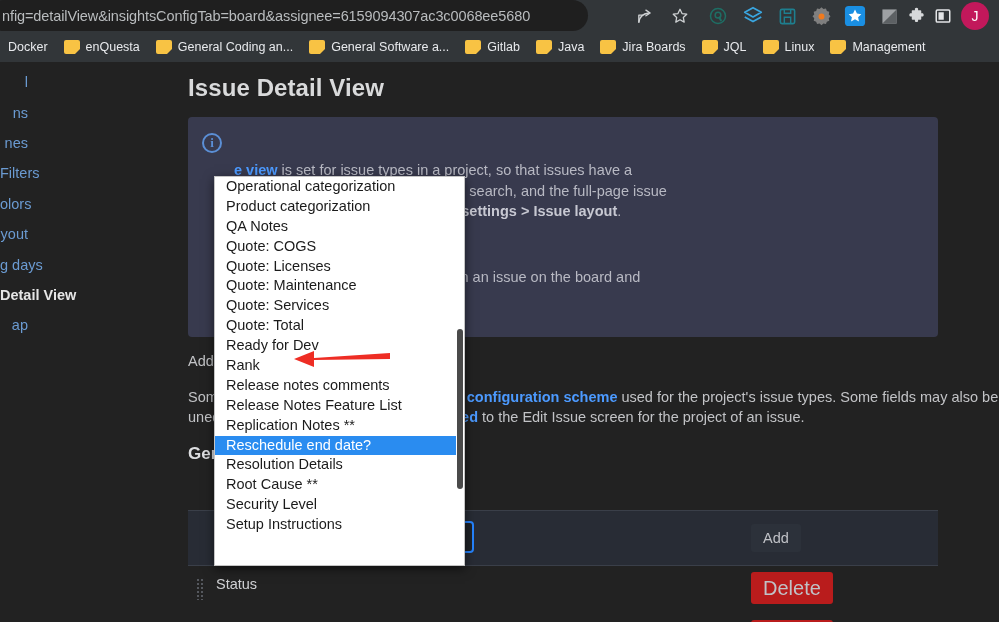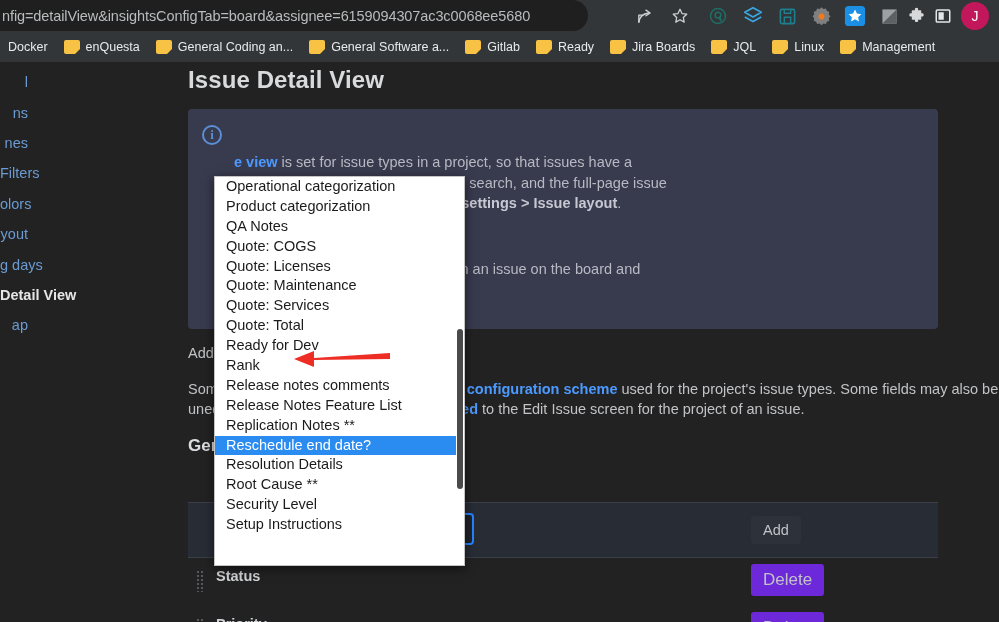--- a/index.html
+++ b/index.html
@@ -110,21 +110,21 @@
     width: 180px;
     color: #6b9bd2;
     font-size: 14.5px;
     white-space: nowrap;
     text-align: right;
     padding-right: 152px;
   }
   .side-item.active { color: #e6e6e6; font-weight: bold; }
 
   #main {
-    position: absolute; top: 4px; left: 180px; width: 819px; height: 452px;
+    position: absolute; top: 12px; left: 180px; width: 819px; height: 452px;
   }
 
   #page-title {
     position: absolute; top: 0px; left: 8px;
     color: #d9dadb;
     font-size: 24px;
     font-weight: bold;
     letter-spacing: 0.1px;
   }
 
@@ -212,28 +212,28 @@
   #row-priority { top: 540px; }
   .drag-handle {
     position: absolute; top: 12px; left: 8px;
     width: 8px; height: 22px;
     background-image:
       radial-gradient(circle, #55585e 1px, transparent 1.2px);
     background-size: 4px 4px;
   }
   .field-label {
     position: absolute; top: 10px; left: 28px;
-    color: #d0d1d4; font-size: 14.5px; font-weight: bold;
+    color: #d0d1d4; font-size: 14.5px; font-weight: normal;
   }
   .delete-button {
     position: absolute; top: 6px; left: 563px;
     height: 28px; padding: 16px 12px;
-    background: #6d28d9;
+    background: #b91c1c;
     border: none; border-radius: 3px;
-    color: #c0c2c7; font-size: 17px;
+    color: #c0c2c7; font-size: 20px;
     font-family: "Liberation Sans", sans-serif;
     display: flex; align-items: center;
   }
 
   
   #dropdown {
     position: absolute; top: 114px; left: 214px;
     width: 251px; height: 390px;
     background: #ffffff;
     border: 1px solid #c4c4c4;
@@ -368,21 +368,21 @@
     <div class="bookmark">
       <span class="bm-folder"></span>
       <span>General Software a...</span>
     </div>
     <div class="bookmark">
       <span class="bm-folder"></span>
       <span>Gitlab</span>
     </div>
     <div class="bookmark">
       <span class="bm-folder"></span>
-      <span>Ready</span>
+      <span>Java</span>
     </div>
     <div class="bookmark">
       <span class="bm-folder"></span>
       <span>Jira Boards</span>
     </div>
     <div class="bookmark">
       <span class="bm-folder"></span>
       <span>JQL</span>
     </div>
     <div class="bookmark">

